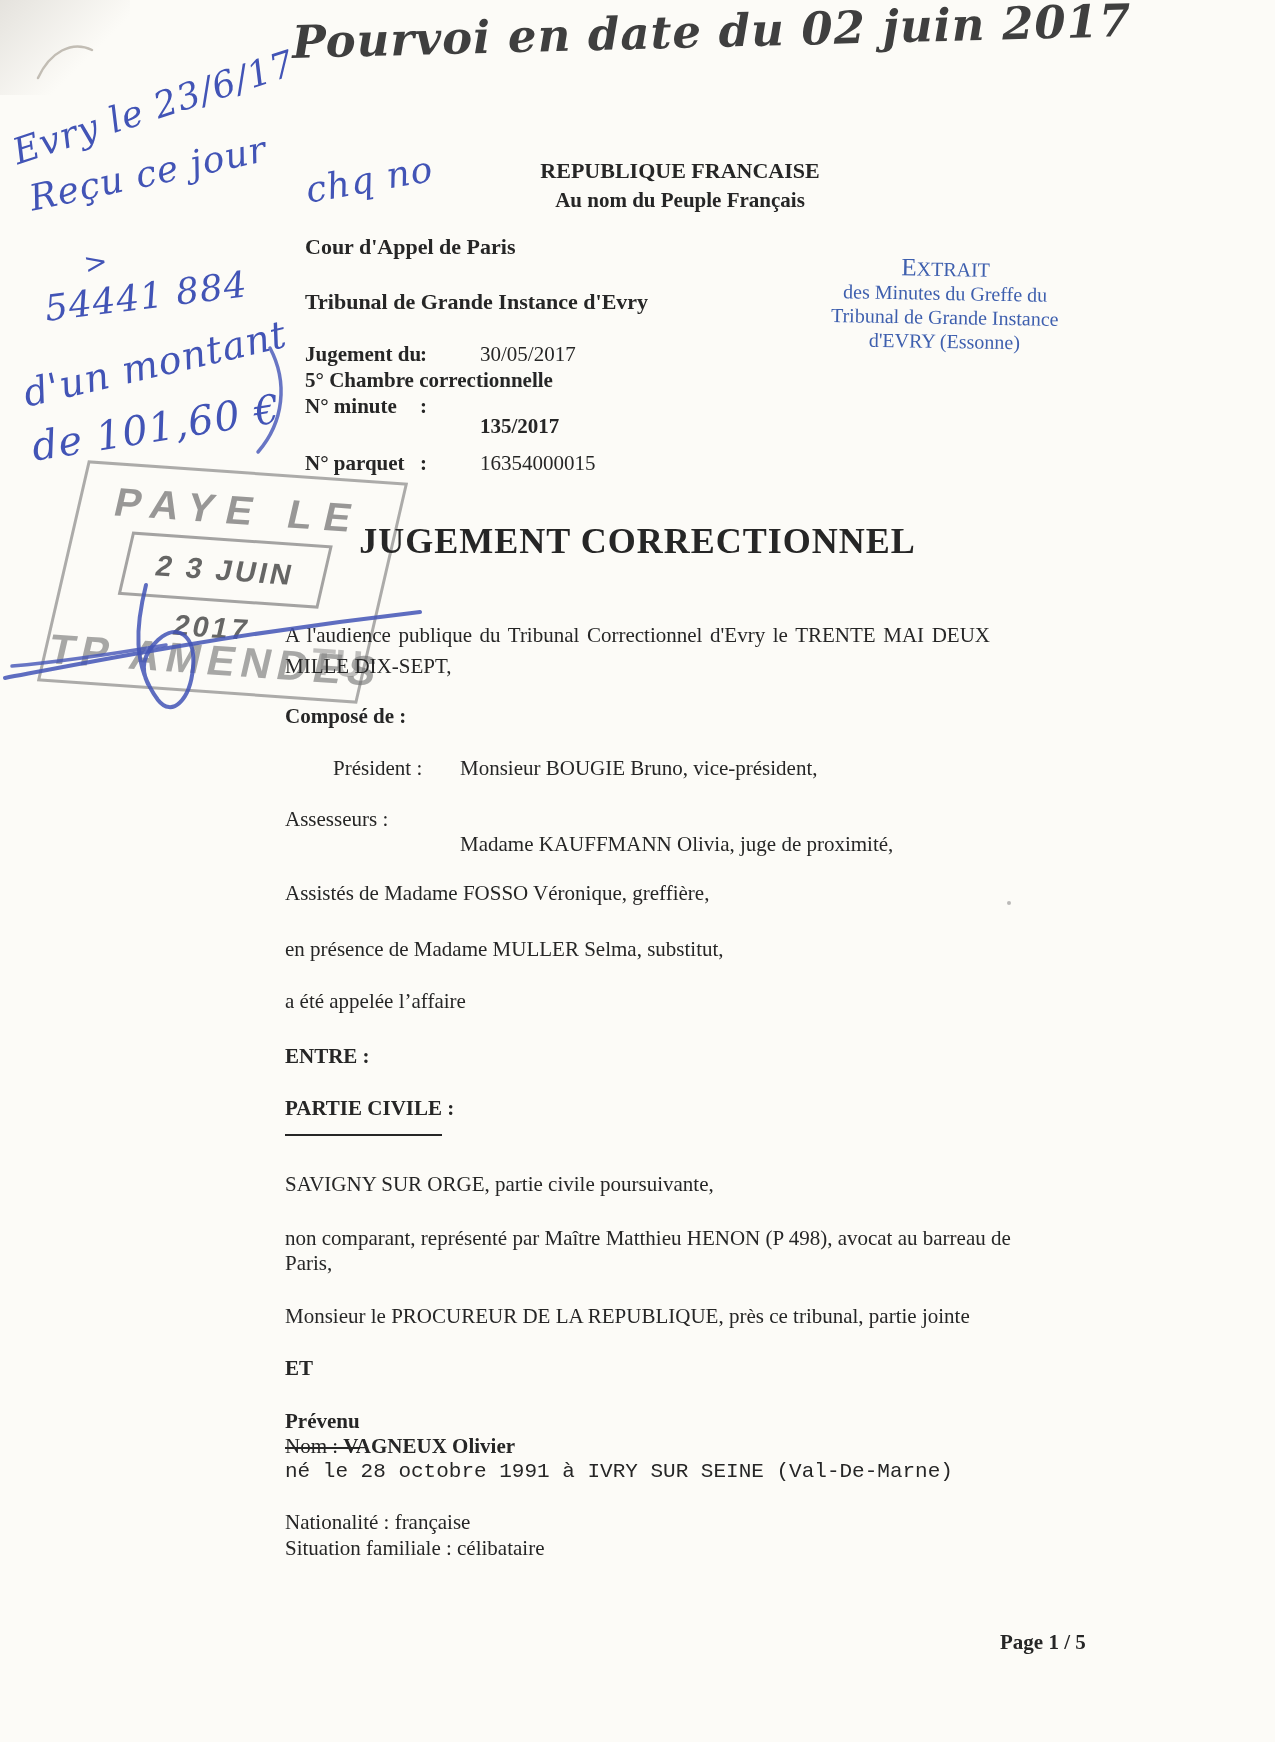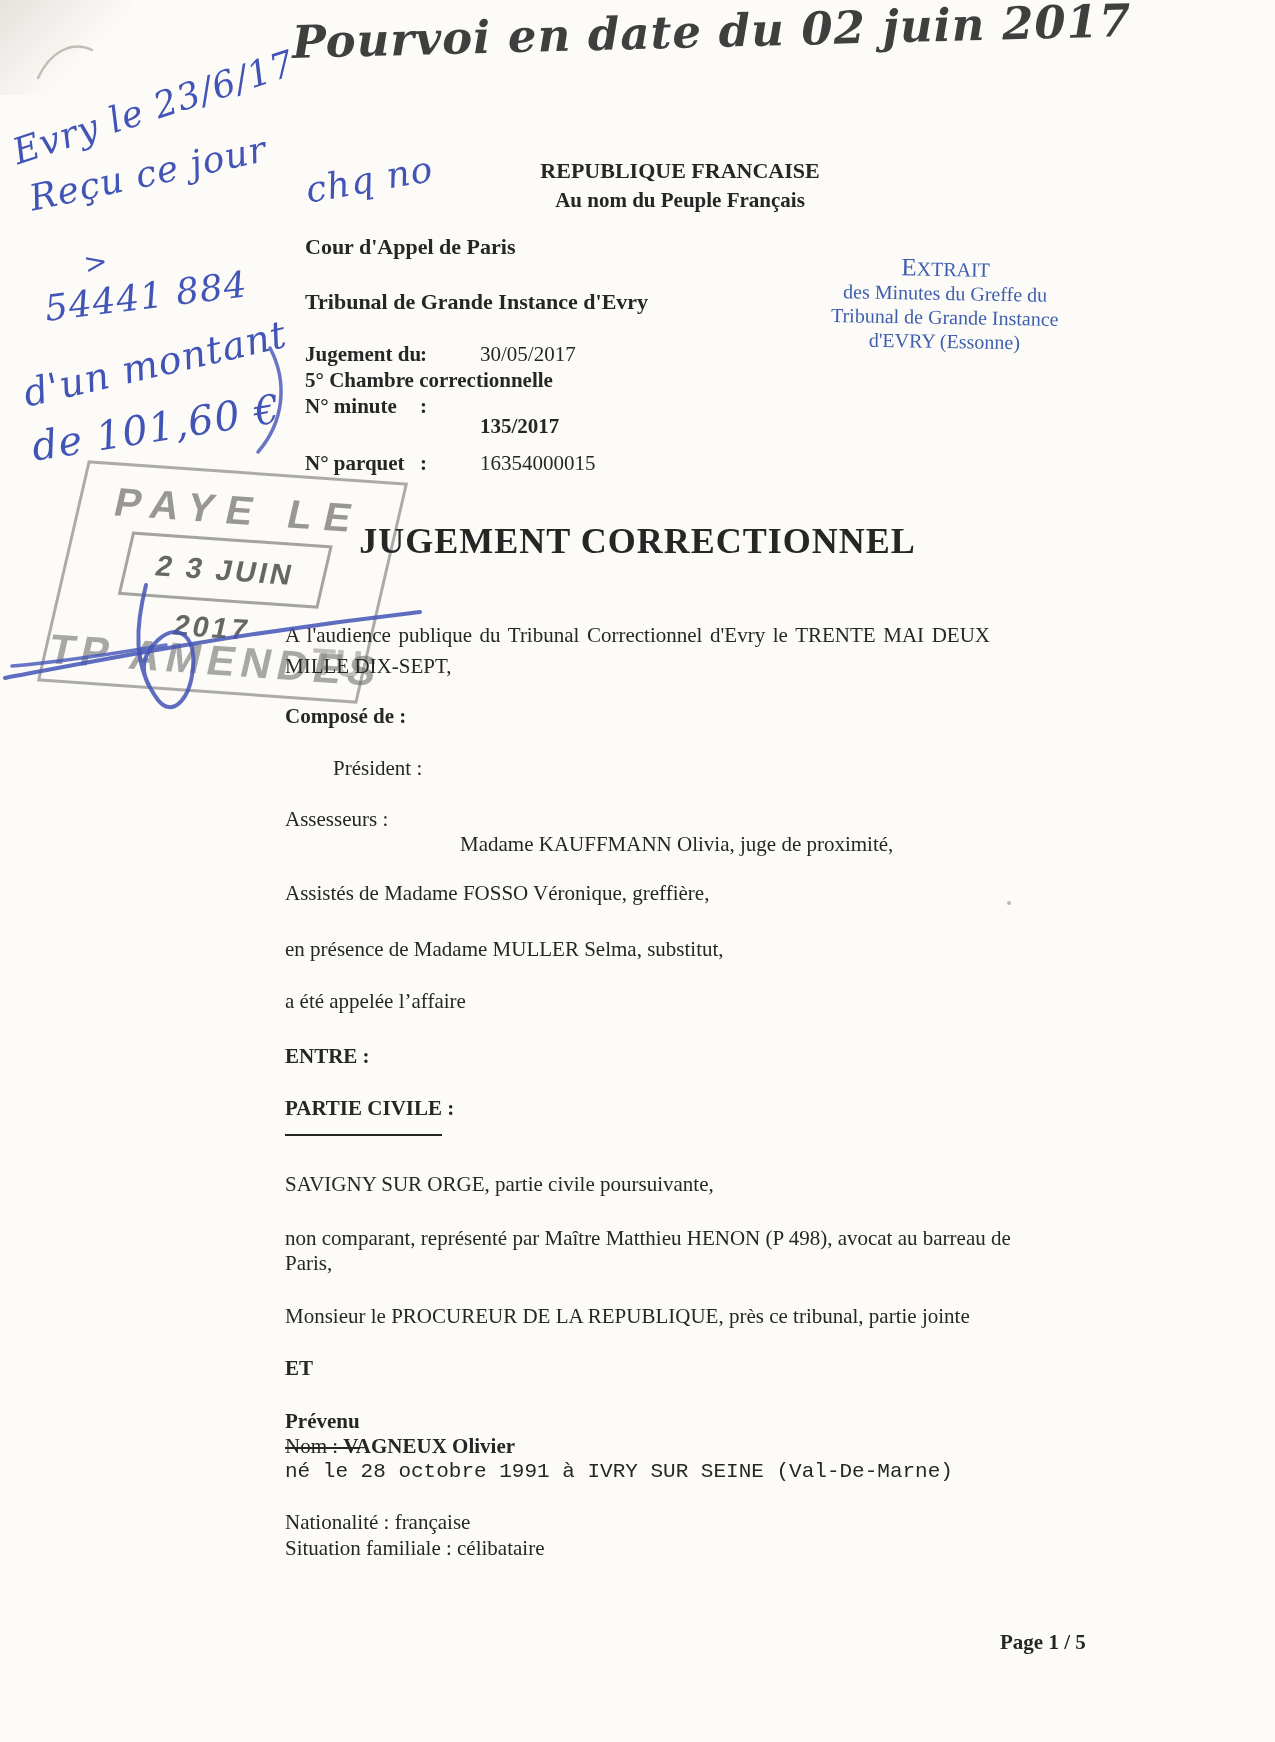--- a/index.html
+++ b/index.html
@@ -122,20 +122,21 @@
   </div>
 
   <div class="abs center b typed" style="left:285px;top:520px;width:705px;font-size:36px;letter-spacing:1px;">JUGEMENT CORRECTIONNEL</div>
 
   <div class="abs body-text just typed" style="left:285px;top:623px;width:705px;">A l'audience publique du Tribunal Correctionnel d'Evry le TRENTE MAI DEUX</div>
   <div class="abs body-text typed" style="left:285px;top:654px;">MILLE DIX-SEPT,</div>
 
   <div class="abs body-text b typed" style="left:285px;top:704px;">Composé de :</div>
 
   <div class="abs body-text typed" style="left:285px;top:756px;margin-left:48px;">Président :</div>
+  <div class="abs body-text typed" style="left:460px;top:756px;">Monsieur BOUGIE Bruno, vice-président,</div>
 
   <div class="abs body-text typed" style="left:285px;top:807px;">Assesseurs :</div>
   <div class="abs body-text typed" style="left:460px;top:832px;">Madame KAUFFMANN Olivia, juge de proximité,</div>
 
   <div class="abs body-text typed" style="left:285px;top:881px;">Assistés de Madame FOSSO Véronique, greffière,</div>
   <div class="abs body-text typed" style="left:285px;top:937px;">en présence de Madame MULLER Selma, substitut,</div>
   <div class="abs body-text typed" style="left:285px;top:989px;">a été appelée l’affaire</div>
 
   <div class="abs body-text b typed" style="left:285px;top:1044px;">ENTRE :</div>
 

